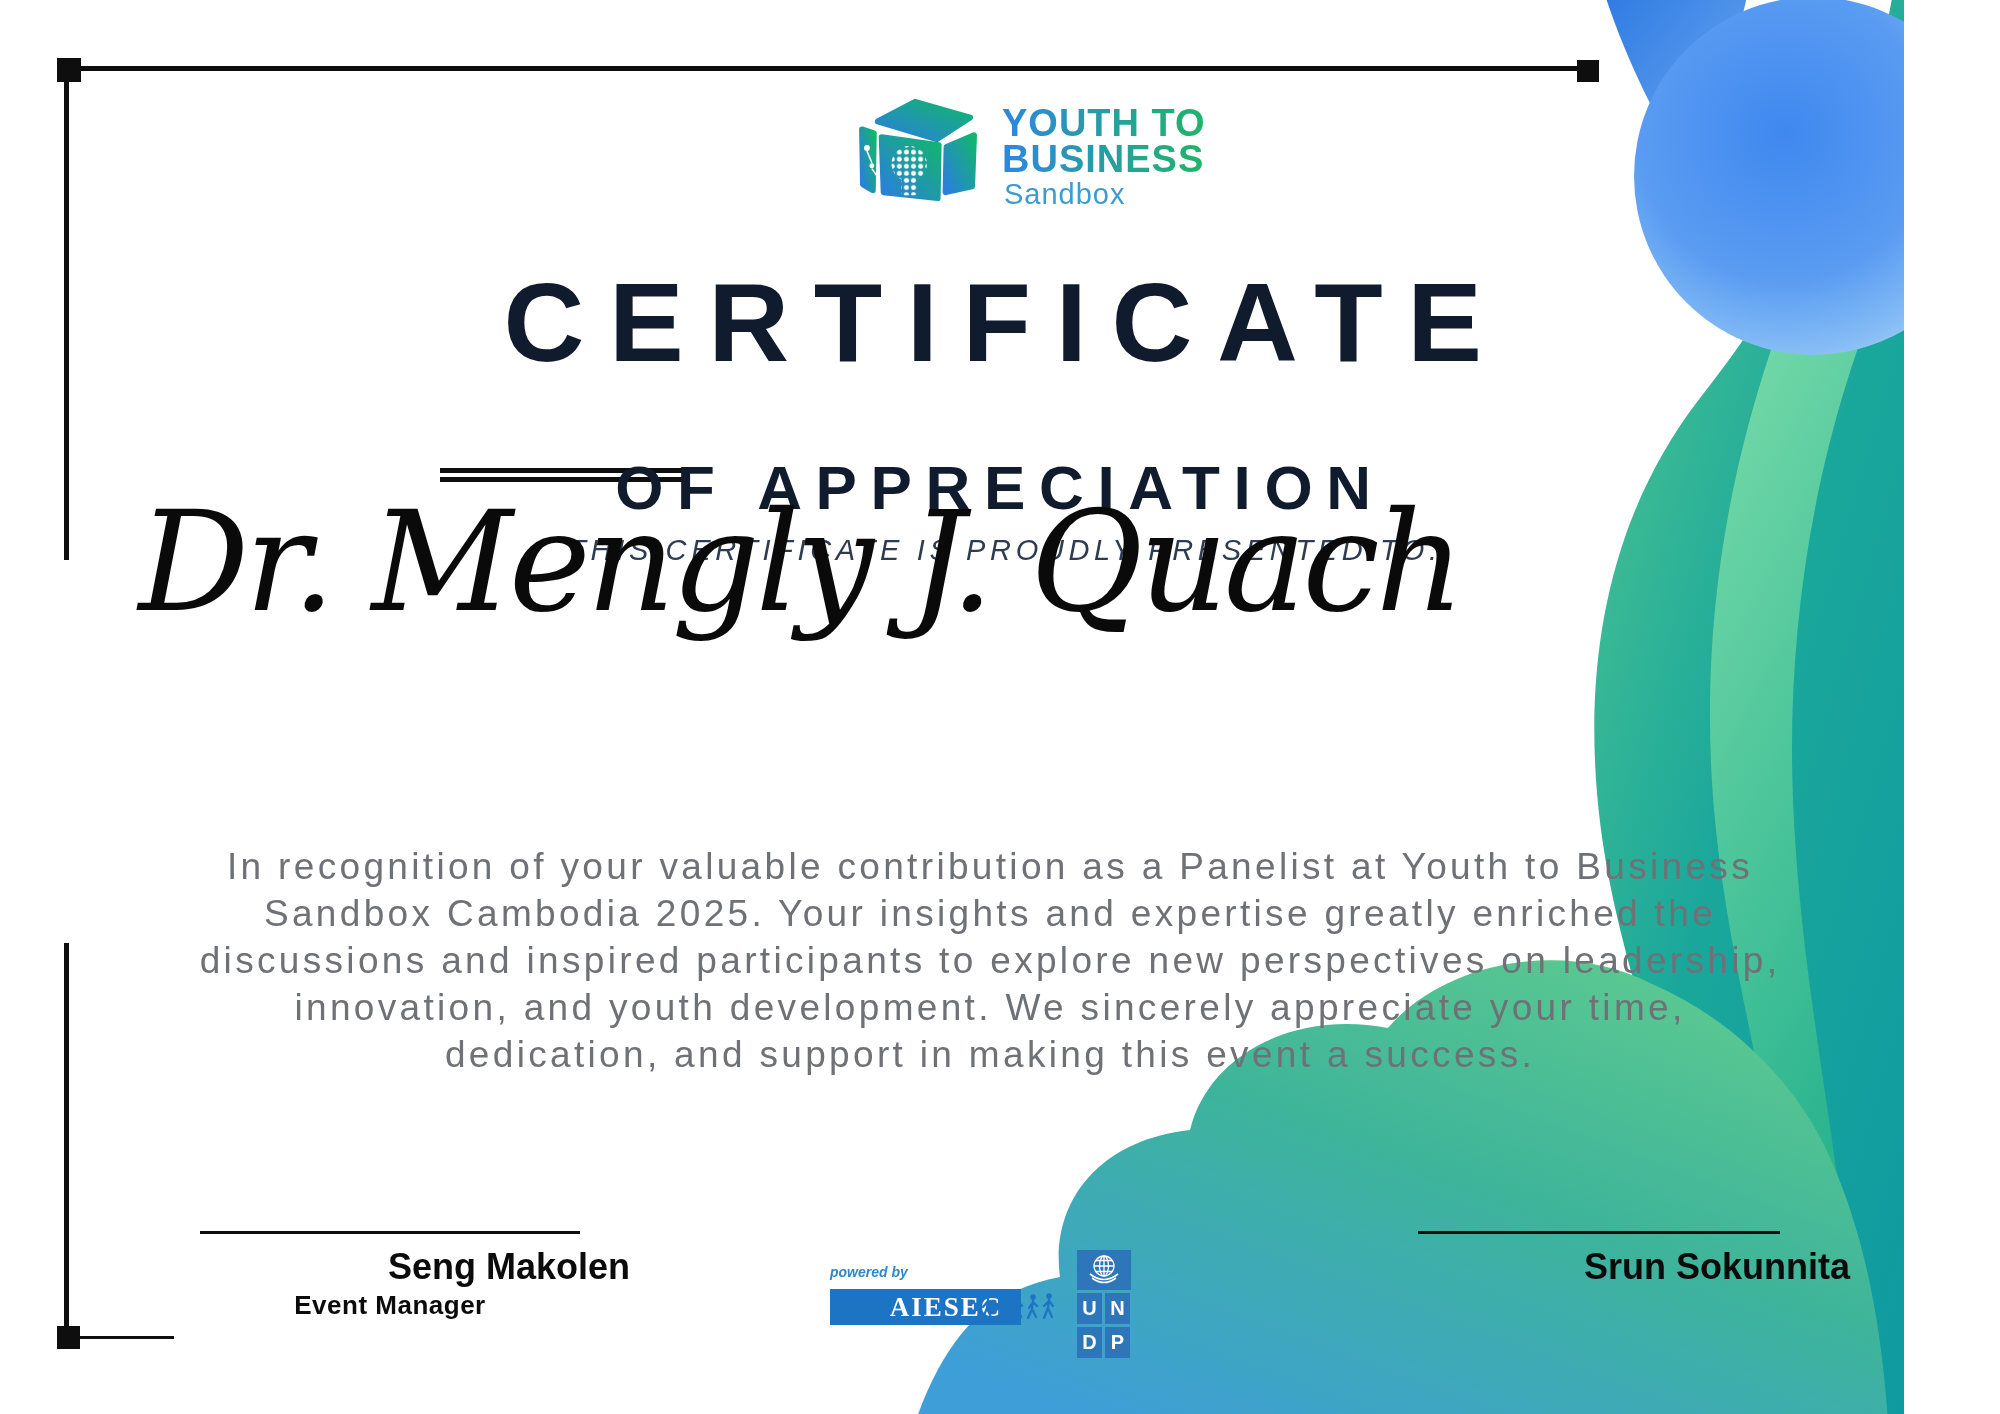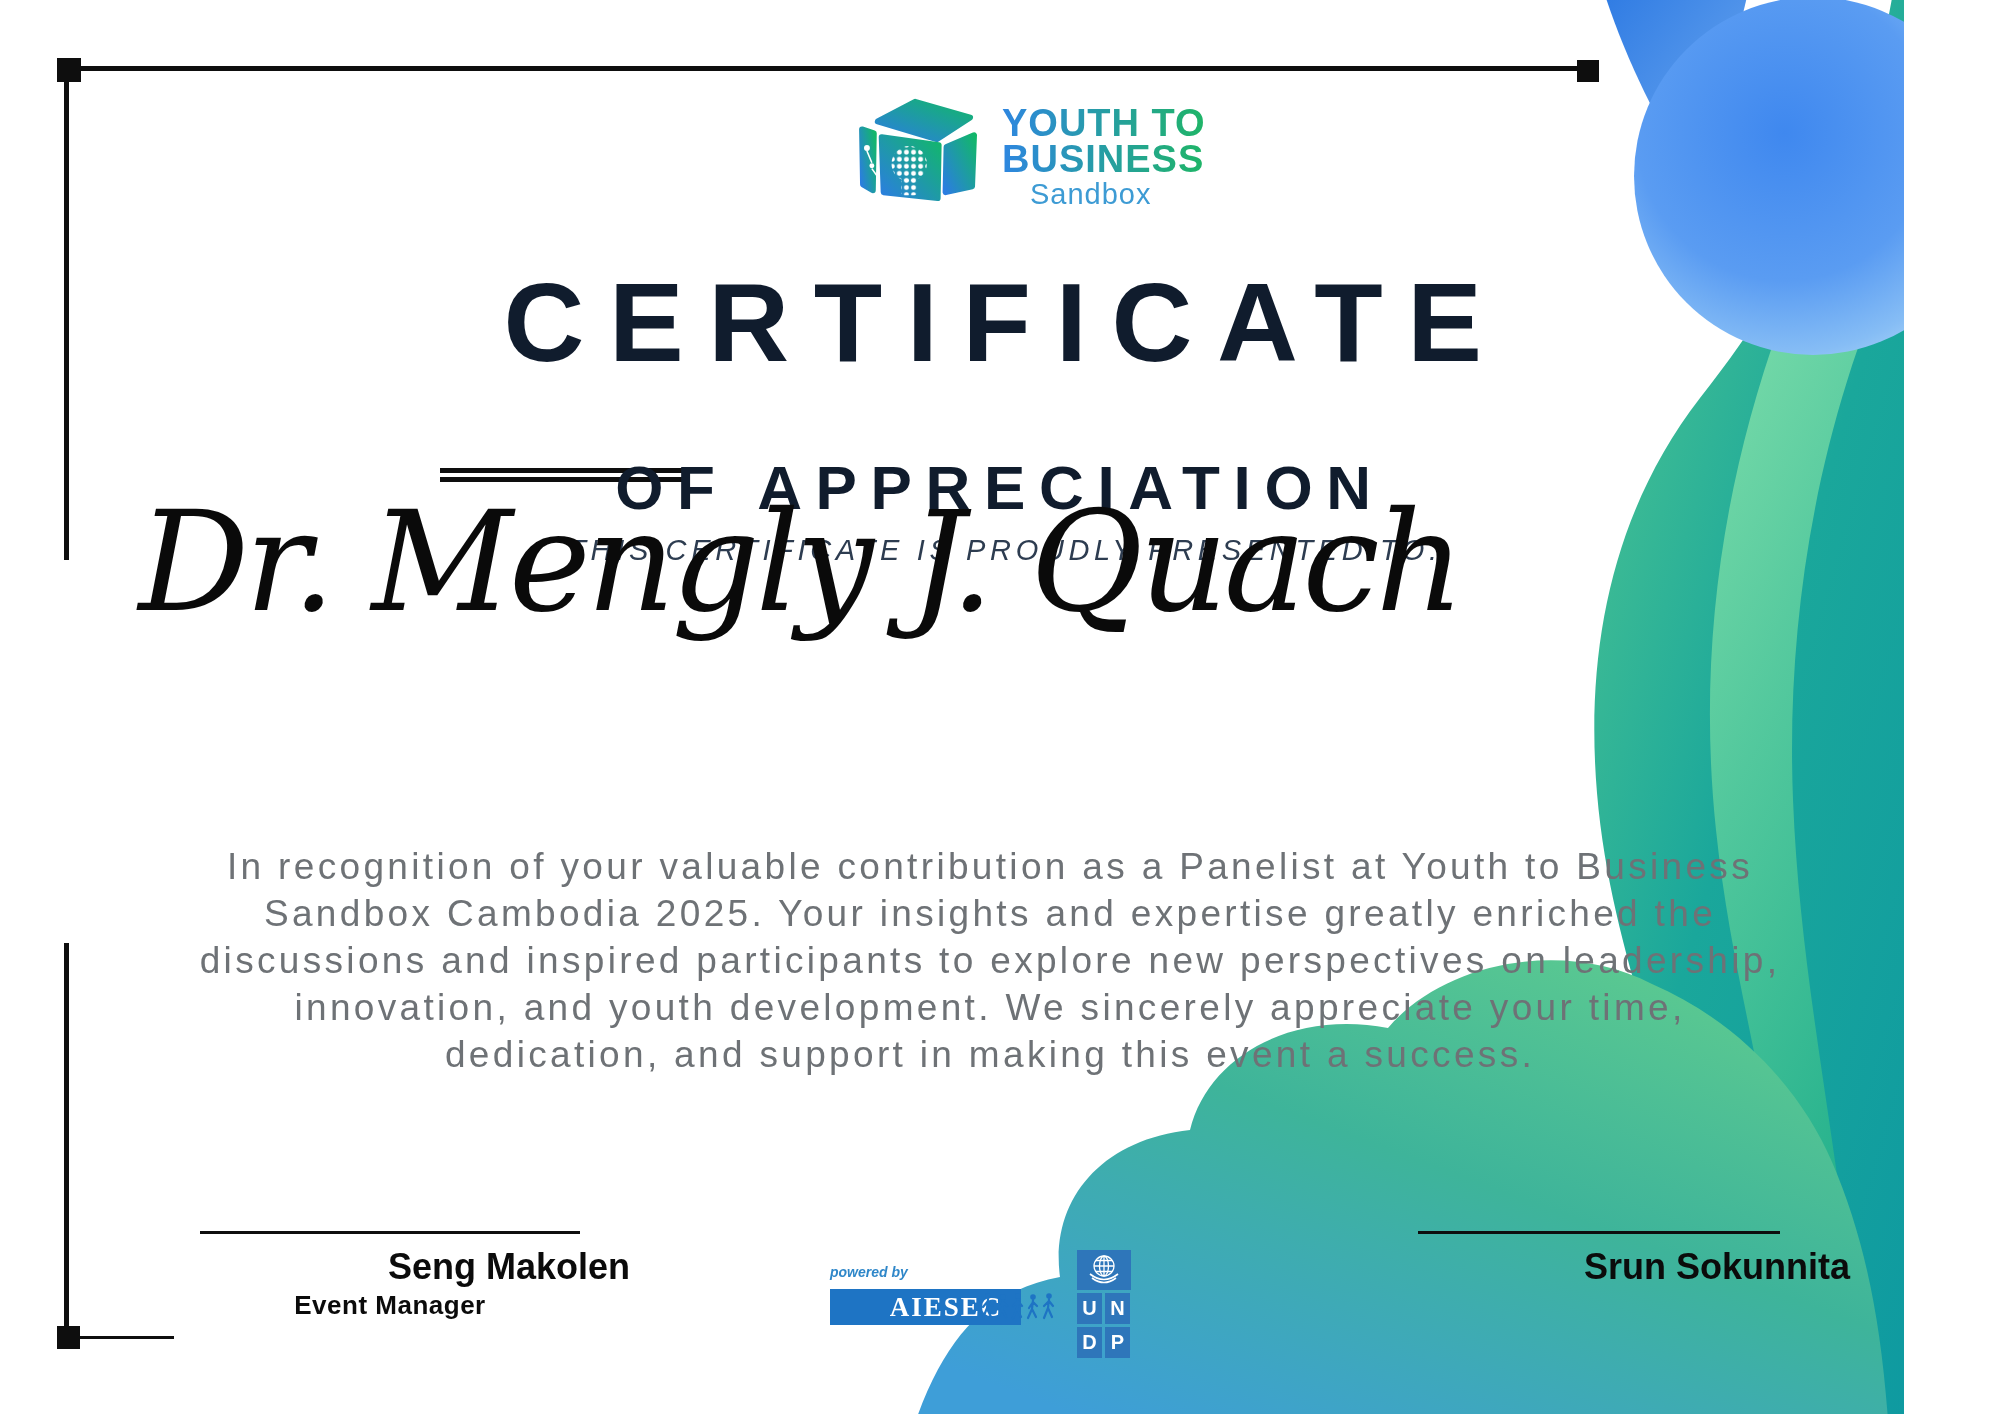--- a/index.html
+++ b/index.html
@@ -12,21 +12,21 @@
   .frame{position:absolute;z-index:1;}
   .sq{background:#0e0e0e;}
   .hline-double{height:1px;background:#0e0e0e;border-top:2px solid #0e0e0e;border-bottom:2px solid #0e0e0e;background-clip:content-box;}
   .vline-double{width:1px;background:#0e0e0e;border-left:2px solid #0e0e0e;border-right:2px solid #0e0e0e;background-clip:content-box;}
   .hline-solid{background:#0e0e0e;}
 
   
   .logo-icon{position:absolute;left:846px;top:92px;}
   .logo-word{position:absolute;left:1002px;top:102px;}
   .lw{font-family:"Liberation Sans",sans-serif;font-weight:800;font-size:38px;letter-spacing:1px;}
-  .logo-sub{position:absolute;left:1004px;top:178px;font-size:29px;font-weight:400;color:#3d9bd4;letter-spacing:1px;margin-left:26px;}
+  .logo-sub{position:absolute;left:1004px;top:178px;font-size:29px;font-weight:400;color:#3d9bd4;letter-spacing:1px;}
 
   
   .title{left:0;top:258px;width:2010px;text-align:center;font-size:112px;font-weight:800;
          letter-spacing:0.22em;color:#101c2d;}
   .subtitle{left:0;top:452px;width:2000px;text-align:center;font-size:62px;font-weight:700;
             letter-spacing:0.22em;color:#101c2d;}
   .dbl-rule{left:440px;top:468px;width:242px;height:4px;border-top:5px solid #0e0e0e;border-bottom:5px solid #0e0e0e;}
   .presented{left:0;top:534px;width:2010px;text-align:center;font-style:italic;font-size:29px;
              font-weight:400;letter-spacing:0.16em;color:#2d3c50;}
 

